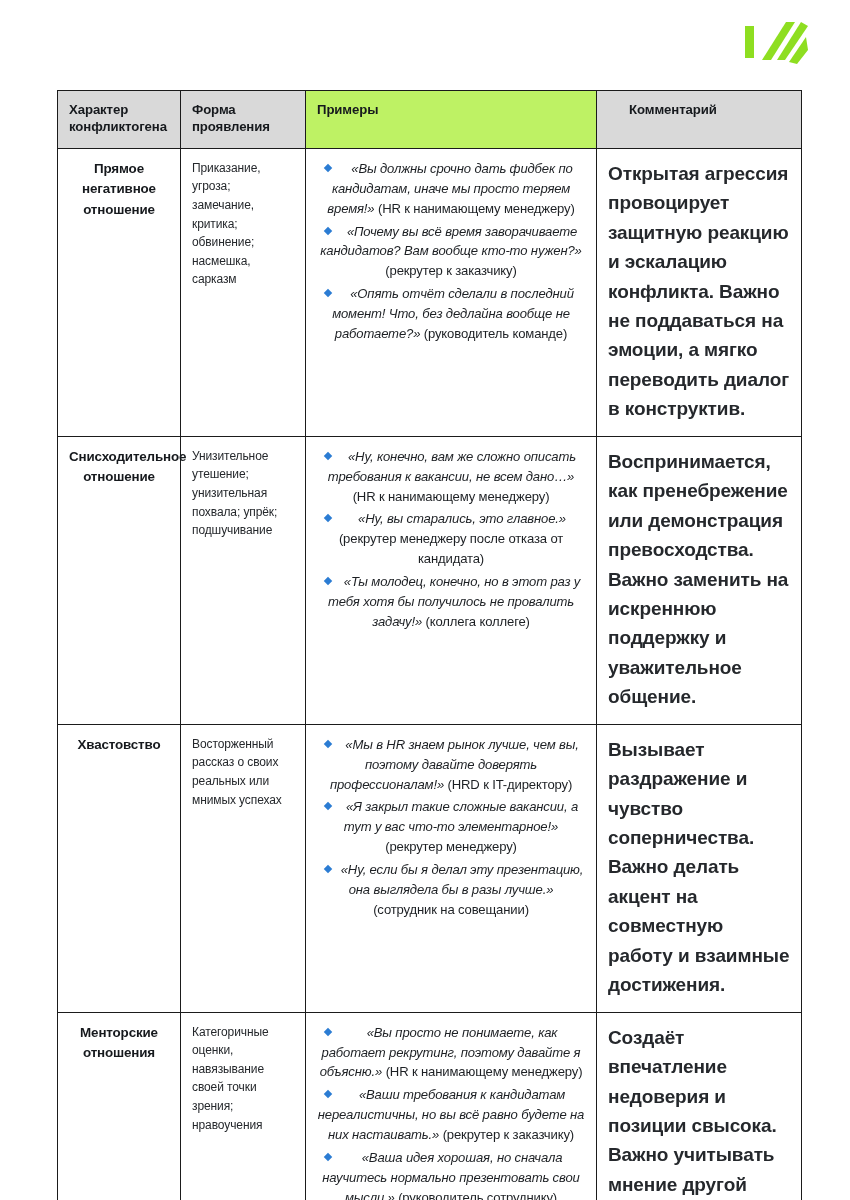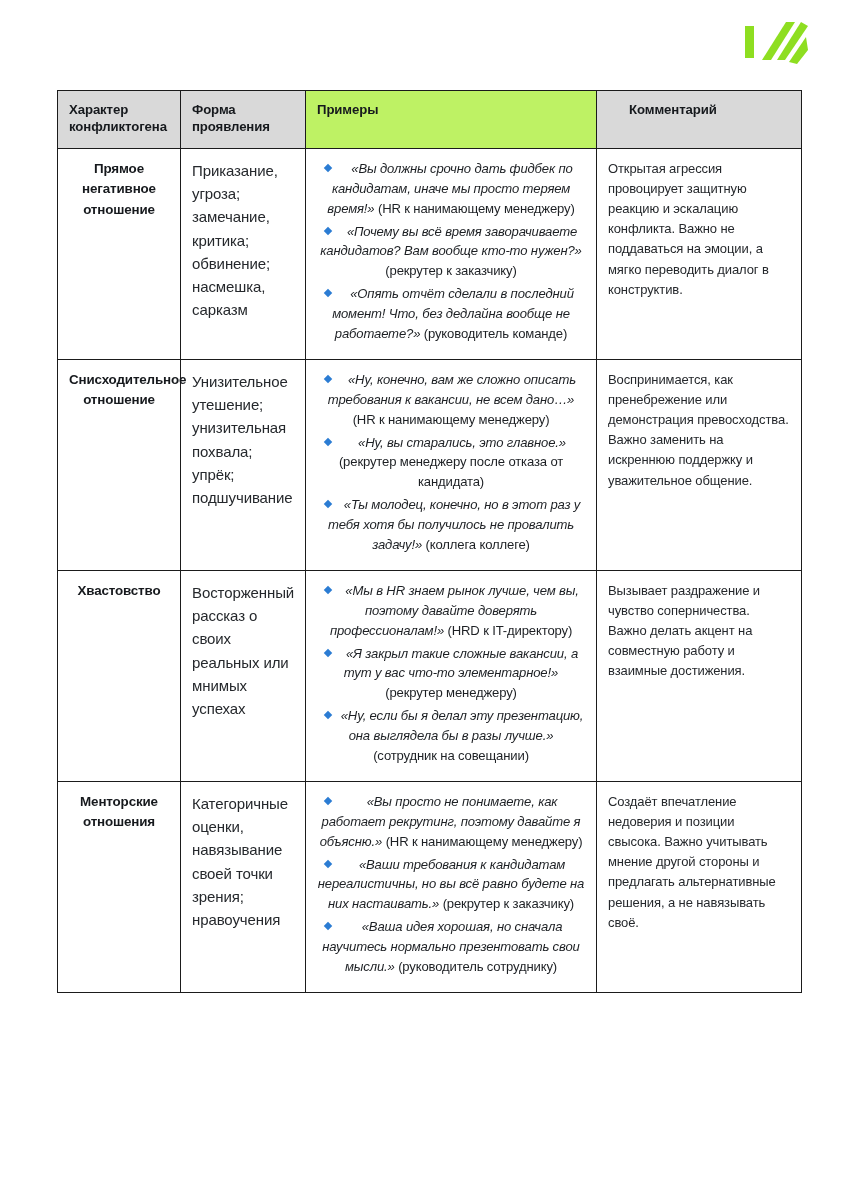--- a/index.html
+++ b/index.html
@@ -61,41 +61,42 @@
 
   td.type-cell {
     font-weight: bold;
     font-size: 13.4px;
     line-height: 1.52;
     letter-spacing: -0.15px;
     padding-top: 11px;
     text-align: center;
   }
   td.form-cell {
-    font-size: 15px;
+    font-size: 12px;
     line-height: 1.55;
     letter-spacing: -0.1px;
     color: #25282c;
     padding-top: 11px;
   }
   td.ex-cell {
     font-size: 13.1px;
     line-height: 1.52;
     letter-spacing: -0.15px;
     color: #1d2024;
     padding-left: 8px;
     padding-right: 9px;
     padding-top: 10px;
   }
   td.com-cell {
-    font-size: 13px;
+    font-size: 19px;
     line-height: 1.55;
     letter-spacing: -0.1px;
     color: #25282c;
     padding-top: 11px;
+    font-weight: bold;
   }
 
   
   ul.ex-list { margin: 0; padding: 0; list-style: none; text-align: center; }
   ul.ex-list li {
     position: relative;
     margin: 0 0 1px 0;
     padding: 0 0 2px 0;
     text-indent: 22px;
   }

